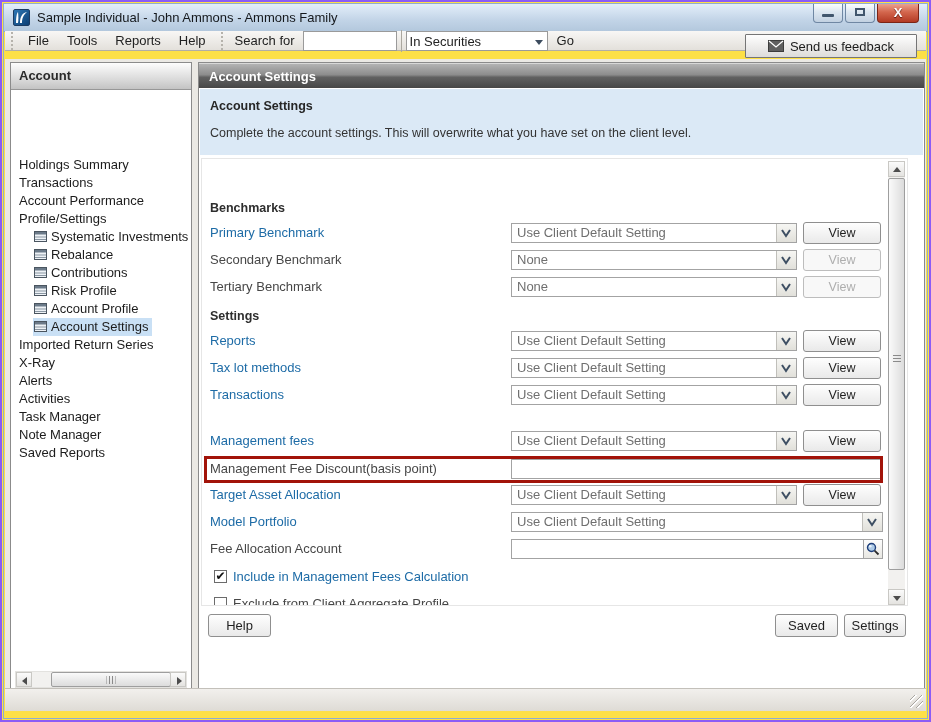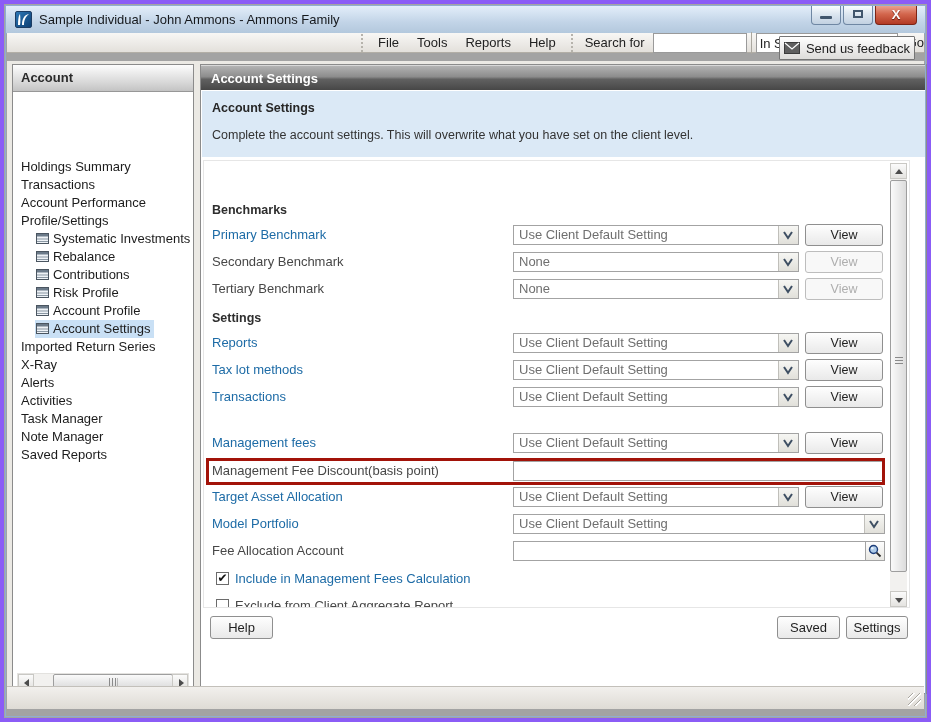--- a/index.html
+++ b/index.html
@@ -1,42 +1,42 @@
 <!DOCTYPE html>
 <html><head>
 <meta charset="utf-8">
 <style>
   html,body{margin:0;padding:0;}
   body{width:931px;height:722px;position:relative;font-family:"Liberation Sans","DejaVu Sans",sans-serif;background:#0a1830;overflow:hidden;}
-  .window{position:absolute;inset:0;background:#a3a3a3;border:4px solid #8b5cf6;box-sizing:border-box;}
+  .window{position:absolute;inset:0;background:#fde047;border:2px solid #8b5cf6;box-sizing:border-box;}
   .frame-inner{position:absolute;left:1px;right:1px;top:1px;bottom:1px;border:1px solid #8fadd0;pointer-events:none;}
 
   
   .titlebar{position:absolute;left:2px;right:2px;top:2px;height:27px;background:linear-gradient(#e3eefa,#c2d4e7 60%,#b3c8dd);border-bottom:1px solid #93a9c2;}
   .app-icon{position:absolute;left:9px;top:5px;width:17px;height:17px;border:1px solid #1c3c63;border-radius:2px;background:linear-gradient(135deg,#2d77b5,#0d3f73);box-sizing:border-box;}
   .app-icon svg{position:absolute;left:1px;top:1px;}
   .title-text{position:absolute;left:33px;top:6px;font-size:13px;color:#15181c;white-space:nowrap;}
   .winbtns{position:absolute;right:8px;top:0;height:20px;display:flex;}
   .winbtn{width:30px;height:19px;border:1px solid #6f87a3;border-top:none;background:linear-gradient(#fbfdfe,#dce6f0 45%,#c2d1e1);box-sizing:border-box;position:relative;border-radius:0 0 4px 4px;margin-left:2px;}
   .winbtn.close{width:42px;background:linear-gradient(#e9a18f,#d3664d 45%,#b33a24);border-color:#7c2415;}
   .glyph-min{position:absolute;left:8px;right:8px;bottom:5px;height:3px;background:#41566d;border-radius:1px;}
   .glyph-max{position:absolute;left:9px;top:4px;width:10px;height:8px;border:2px solid #41566d;box-sizing:border-box;}
   .glyph-close{position:absolute;left:50%;top:50%;transform:translate(-50%,-52%);color:#fff;font-size:13px;font-weight:bold;text-shadow:0 1px 1px #5c150a;}
 
   
-  .toolbar{position:absolute;left:3px;right:3px;top:29px;height:20px;background:linear-gradient(#f8f7f5,#e3e0db);border-bottom:1px solid #b2aea6;box-sizing:border-box;display:flex;align-items:center;justify-content:flex-end;}
+  .toolbar{position:absolute;left:3px;right:3px;top:29px;height:20px;background:linear-gradient(#f8f7f5,#e3e0db);border-bottom:1px solid #b2aea6;box-sizing:border-box;display:flex;align-items:center;}
   .grip{width:0;height:18px;border-left:2px dotted #b6b3ac;margin:0 6px;}
   .menu-item{font-size:13px;color:#222;padding:4px 9px;cursor:default;}
   .tb-label{font-size:13px;color:#222;margin:0 8px 0 6px;}
   .tb-input{width:86px;height:18px;border:1px solid #9a9a9a;background:#fff;font-size:12px;padding:0 3px;box-sizing:content-box;}
   .tb-sep{width:0;height:22px;border-left:1px solid #aaa79f;margin:0 4px;}
   .combo-sm{width:142px;height:20px;border:1px solid #9a9a9a;background:#fff;position:relative;font-size:13px;color:#222;line-height:19px;padding-left:3px;box-sizing:border-box;}
   .combo-sm .arr{position:absolute;right:4px;top:8px;width:0;height:0;border:4px solid transparent;border-top:5px solid #3c4c5e;}
   .go-label{font-size:13px;color:#222;margin-left:9px;}
-  .feedback-btn{position:absolute;right:9px;top:3px;height:22px;border:1px solid #757575;border-radius:1px;background:linear-gradient(#fefefe,#dddcda);display:flex;align-items:center;padding:0 4px;font-size:13px;color:#1c1c1c;}
+  .feedback-btn{position:absolute;right:9px;top:3px;height:22px;border:1px solid #757575;border-radius:1px;background:linear-gradient(#fefefe,#dddcda);display:flex;align-items:center;padding:0 22px;font-size:13px;color:#1c1c1c;}
   .feedback-btn svg{margin-right:6px;}
 
   
   .workspace{position:absolute;left:3px;right:3px;top:57px;bottom:31px;background:#ebe9e4;}
   .footer{position:absolute;left:3px;right:3px;bottom:9px;height:22px;background:linear-gradient(#f2f0ed,#dedbd5);border-top:1px solid #c3c0ba;}
   .resize-grip{position:absolute;right:3px;bottom:3px;width:13px;height:13px;background:repeating-linear-gradient(135deg,transparent 0 3px,#a9a6a0 3px 4px,#fff 4px 5px);}
 
   
   .sidebar{position:absolute;left:5px;top:3px;width:182px;height:630px;background:#fff;border:1px solid #8b8b8b;box-sizing:border-box;}
   .sidebar-header{height:26px;line-height:26px;background:linear-gradient(#fdfdfd,#d6d6d6 70%,#c3c3c3);border-bottom:1px solid #979797;font-size:13px;font-weight:bold;color:#2a2a2a;padding-left:8px;}
@@ -308,21 +308,21 @@
               <line x1="8.6" y1="8.6" x2="12.5" y2="12.5" stroke="#2b2b2b" stroke-width="1.8"></line>
             </svg>
         </div>
 
         <div class="checkbox-row" style="top:410px;">
           <span class="checkbox">✔</span>
           <span class="checkbox-label link">Include in Management Fees Calculation</span>
         </div>
         <div class="checkbox-row" style="top:437px;">
           <span class="checkbox"></span>
-          <span class="checkbox-label plain">Exclude from Client Aggregate Report</span>
+          <span class="checkbox-label plain">Exclude from Client Aggregate Profile</span>
         </div>
 
         <div class="vscroll">
           <div class="vs-arrow up">
               <span class="tri-up"></span>
             </div>
           <div class="vs-thumb">
               <span class="vs-grip"></span>
             </div>
           <div class="vs-arrow down">

